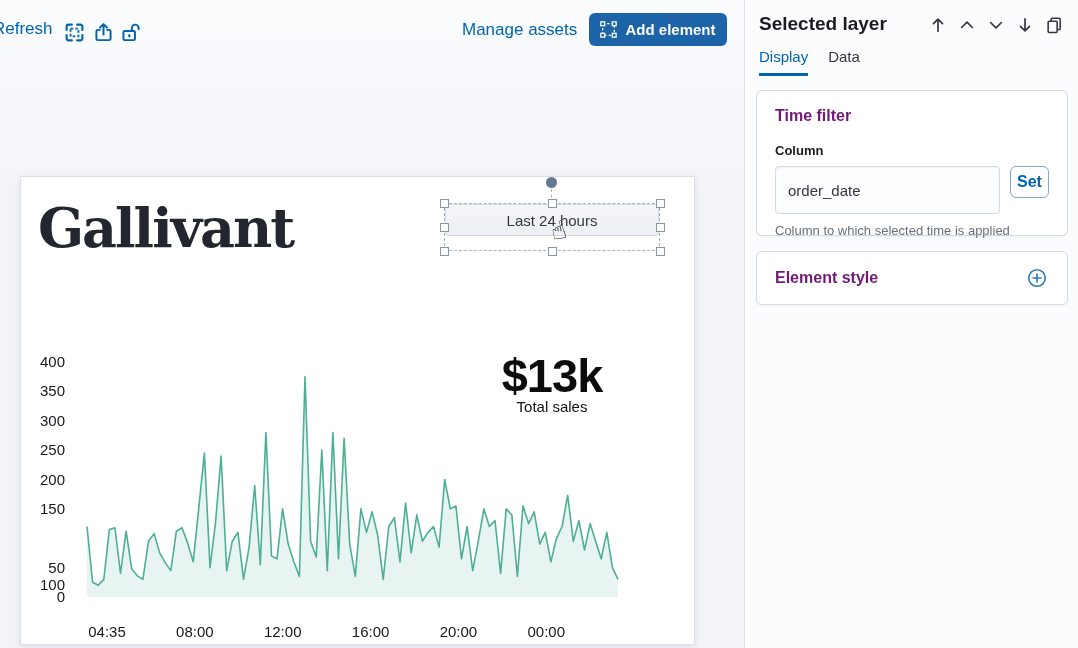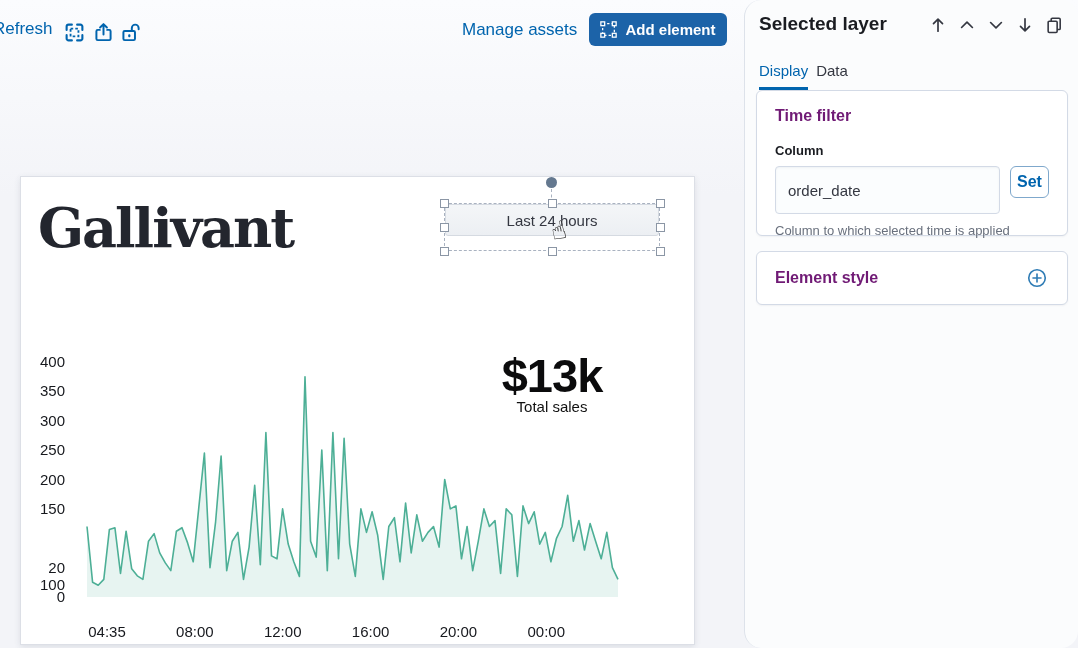--- a/index.html
+++ b/index.html
@@ -52,25 +52,25 @@
     font-family:"DejaVu Sans", sans-serif; transform:rotate(-12deg); pointer-events:none;
     text-shadow:0 0 2px #fff; }
   
   #chart-wrap { position:absolute; left:85px; top:352px; width:535px; height:250px; }
   .y-axis { position:absolute; left:20px; top:352px; width:45px; height:255px; }
   .y-tick { position:absolute; right:0; width:45px; text-align:right; font-size:15px; font-weight:500; color:#16181d; }
   .x-axis { position:absolute; left:85px; top:623px; width:545px; height:20px; }
   .x-tick { position:absolute; width:60px; text-align:center; font-size:15px; font-weight:500; color:#16181d; }
   
   .sidebar { position:absolute; left:744px; top:0; width:334px; height:648px;
-    background:#fbfcfd; border-left:1px solid #dde2ea;border-radius:17px; }
+    background:#fbfcfd; border-left:1px solid #dde2ea; }
   .sidebar-title { position:absolute; left:14px; top:13px; font-size:19px; font-weight:bold; color:#1a1c21; }
   .layer-icons { position:absolute; right:14px; top:15px; display:flex; gap:9px; }
   .layer-icons .icon-btn { position:static; width:20px; height:20px; }
-  .tabs { position:absolute; left:14px; top:48px; display:flex; gap:8px;margin-top:14px; }
+  .tabs { position:absolute; left:14px; top:48px; display:flex; gap:20px; }
   .tab { font-size:15px; padding-bottom:8px; cursor:pointer; color:#343741; }
   .tab.active { color:#0064ae; font-weight:500; border-bottom:3px solid #0064ae; }
   .card { position:absolute; left:11px; width:312px; background:#fff;
     border:1px solid #d3dae6; border-radius:6px; box-shadow:0 1px 2px rgba(60,70,90,.06); }
   .card-1 { top:90px; height:146px; padding:16px 18px; }
   .card-2 { top:251px; height:54px; padding:0 18px; display:flex; align-items:center; justify-content:space-between; }
   .card-h { font-size:16px; font-weight:bold; color:#701a75; }
   .field-label { font-size:13px; font-weight:bold; color:#1a1c21; margin-top:18px; }
   .field-row { display:flex; gap:10px; margin-top:8px; }
   .text-input { flex:1; height:48px; background:#fbfdfe; border:1px solid #d3dae6; border-radius:4px;
@@ -119,21 +119,21 @@
 
 <div class="page"></div>
 
 <div class="logo">Gallivant</div>
 
 <div class="metric-value">$13k</div>
 <div class="metric-label">Total sales</div>
 
 <div class="y-axis" id="y-axis">
     <div class="y-tick" style="top: 236px;">0</div>
-    <div class="y-tick" style="top: 206.625px;">20</div>
+    <div class="y-tick" style="top: 206.625px;">50</div>
     <div class="y-tick" style="top: 188px; margin-top: 36px;">100</div>
     <div class="y-tick" style="top: 147.875px;">150</div>
     <div class="y-tick" style="top: 118.5px;">200</div>
     <div class="y-tick" style="top: 89.125px;">250</div>
     <div class="y-tick" style="top: 59.75px;">300</div>
     <div class="y-tick" style="top: 30.375px;">350</div>
     <div class="y-tick" style="top: 1px;">400</div>
   </div>
 <div id="chart-wrap">
   <svg id="chart-svg" width="535" height="250" viewBox="0 0 535 250">

